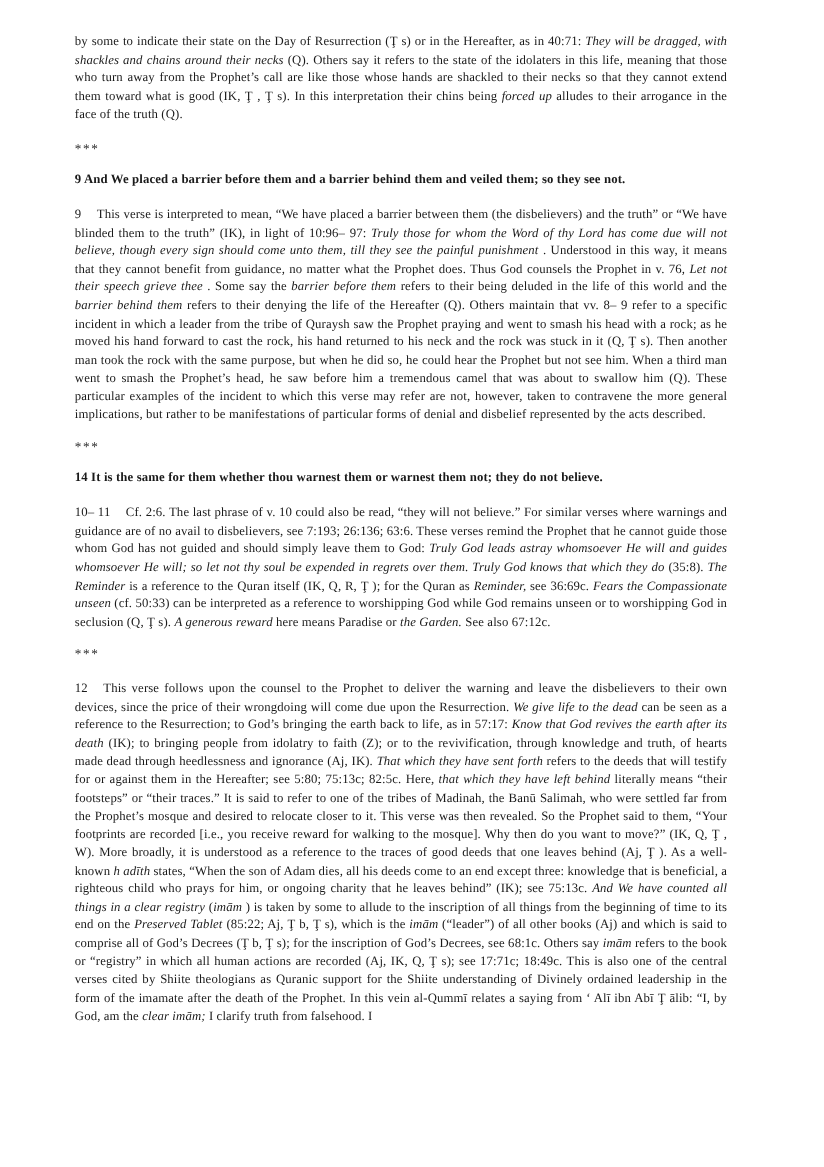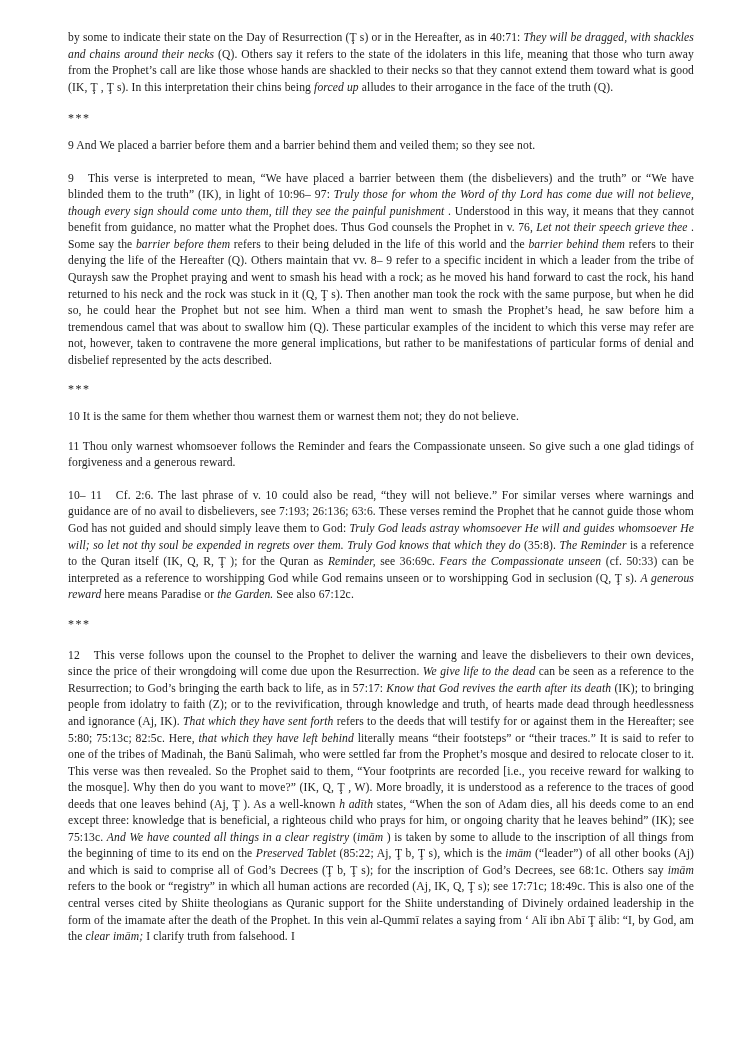--- a/index.html
+++ b/index.html
@@ -12,21 +12,21 @@
     font-family: "Liberation Serif", "DejaVu Serif", serif;
     color: #1a1a1a;
   }
   .page {
     position: relative;
     width: 749px;
     height: 1061px;
     margin: 0 auto;
     background: #ffffff;
     box-sizing: border-box;
-    padding: 30px 55px 20px 68px;
+    padding: 30px 88px 20px 68px;
     overflow: hidden;
   }
   .body-text {
     font-size: 11.6px;
     line-height: 16.55px;
     text-align: justify;
     text-justify: inter-word;
     margin: 0 0 13px 0;
     hyphens: none;
     letter-spacing: 0.01em;
@@ -38,20 +38,21 @@
   .sep {
     margin: 0 0 12px 0;
     font-size: 12px;
     line-height: 15px;
     letter-spacing: 0.12em;
     text-align: left;
     color: #1a1a1a;
   }
   .verse {
     margin: 0 0 13px 0;
+    font-weight: bold;
   }
   .commentary {
     margin: 16px 0 13px 0;
   }
   .gap {
     display: inline-block;
     width: 14px;
   }
   em, .it {
     font-style: italic;
@@ -68,23 +69,22 @@
   <p class="body-text para-run">by some to indicate their state on the Day of Resurrection (Ţ s) or in the Hereafter, as in 40:71: <em>They will be dragged, with shackles and chains around their necks</em> (Q). Others say it refers to the state of the idolaters in this life, meaning that those who turn away from the Prophet’s call are like those whose hands are shackled to their necks so that they cannot extend them toward what is good (IK, Ţ , Ţ s). In this interpretation their chins being <em>forced up</em> alludes to their arrogance in the face of the truth (Q).</p>
 
   <p class="sep">***</p>
 
   <p class="body-text verse">9 And We placed a barrier before them and a barrier behind them and veiled them; so they see not.</p>
 
   <p class="body-text commentary">9<span class="gap"></span>This verse is interpreted to mean, “We have placed a barrier between them (the disbelievers) and the truth” or “We have blinded them to the truth” (IK), in light of 10:96– 97: <em>Truly those for whom the Word of thy Lord has come due will not believe, though every sign should come unto them, till they see the painful punishment</em> . Understood in this way, it means that they cannot benefit from guidance, no matter what the Prophet does. Thus God counsels the Prophet in v. 76, <em>Let not their speech grieve thee</em> . Some say the <em>barrier before them</em> refers to their being deluded in the life of this world and the <em>barrier behind them</em> refers to their denying the life of the Hereafter (Q). Others maintain that vv. 8– 9 refer to a specific incident in which a leader from the tribe of Quraysh saw the Prophet praying and went to smash his head with a rock; as he moved his hand forward to cast the rock, his hand returned to his neck and the rock was stuck in it (Q, Ţ s). Then another man took the rock with the same purpose, but when he did so, he could hear the Prophet but not see him. When a third man went to smash the Prophet’s head, he saw before him a tremendous camel that was about to swallow him (Q). These particular examples of the incident to which this verse may refer are not, however, taken to contravene the more general implications, but rather to be manifestations of particular forms of denial and disbelief represented by the acts described.</p>
 
   <p class="sep">***</p>
 
-  <p class="body-text verse">10 It is the same for them whether thou warnest them or warnest them not; they do not believe.</p>
+  <p class="body-text verse">14 It is the same for them whether thou warnest them or warnest them not; they do not believe.</p>
 
-  <p class="body-text verse">11 Thou only warnest whomsoever follows the Reminder and fears the Compassionate unseen. So give such a one glad tidings of forgiveness and a generous reward.</p>
 
   <p class="body-text commentary">10– 11<span class="gap"></span>Cf. 2:6. The last phrase of v. 10 could also be read, “they will not believe.” For similar verses where warnings and guidance are of no avail to disbelievers, see 7:193; 26:136; 63:6. These verses remind the Prophet that he cannot guide those whom God has not guided and should simply leave them to God: <em>Truly God leads astray whomsoever He will and guides whomsoever He will; so let not thy soul be expended in regrets over them. Truly God knows that which they do</em> (35:8). <em>The Reminder</em> is a reference to the Quran itself (IK, Q, R, Ţ ); for the Quran as <em>Reminder,</em> see 36:69c. <em>Fears the Compassionate unseen</em> (cf. 50:33) can be interpreted as a reference to worshipping God while God remains unseen or to worshipping God in seclusion (Q, Ţ s). <em>A generous reward</em> here means Paradise or <em>the Garden.</em> See also 67:12c.</p>
 
   <p class="sep">***</p>
 
 
   <p class="body-text commentary last-para">12<span class="gap"></span>This verse follows upon the counsel to the Prophet to deliver the warning and leave the disbelievers to their own devices, since the price of their wrongdoing will come due upon the Resurrection. <em>We give life to the dead</em> can be seen as a reference to the Resurrection; to God’s bringing the earth back to life, as in 57:17: <em>Know that God revives the earth after its death</em> (IK); to bringing people from idolatry to faith (Z); or to the revivification, through knowledge and truth, of hearts made dead through heedlessness and ignorance (Aj, IK). <em>That which they have sent forth</em> refers to the deeds that will testify for or against them in the Hereafter; see 5:80; 75:13c; 82:5c. Here, <em>that which they have left behind</em> literally means “their footsteps” or “their traces.” It is said to refer to one of the tribes of Madinah, the Banū Salimah, who were settled far from the Prophet’s mosque and desired to relocate closer to it. This verse was then revealed. So the Prophet said to them, “Your footprints are recorded [i.e., you receive reward for walking to the mosque]. Why then do you want to move?” (IK, Q, Ţ , W). More broadly, it is understood as a reference to the traces of good deeds that one leaves behind (Aj, Ţ ). As a well-known <em>h adīth</em> states, “When the son of Adam dies, all his deeds come to an end except three: knowledge that is beneficial, a righteous child who prays for him, or ongoing charity that he leaves behind” (IK); see 75:13c. <em>And We have counted all things in a clear registry</em> (<em>imām</em> ) is taken by some to allude to the inscription of all things from the beginning of time to its end on the <em>Preserved Tablet</em> (85:22; Aj, Ţ b, Ţ s), which is the <em>imām</em> (“leader”) of all other books (Aj) and which is said to comprise all of God’s Decrees (Ţ b, Ţ s); for the inscription of God’s Decrees, see 68:1c. Others say <em>imām</em> refers to the book or “registry” in which all human actions are recorded (Aj, IK, Q, Ţ s); see 17:71c; 18:49c. This is also one of the central verses cited by Shiite theologians as Quranic support for the Shiite understanding of Divinely ordained leadership in the form of the imamate after the death of the Prophet. In this vein al-Qummī relates a saying from ‘ Alī ibn Abī Ţ ālib: “I, by God, am the <em>clear imām;</em> I clarify truth from falsehood. I</p>
 
 </div>
 

